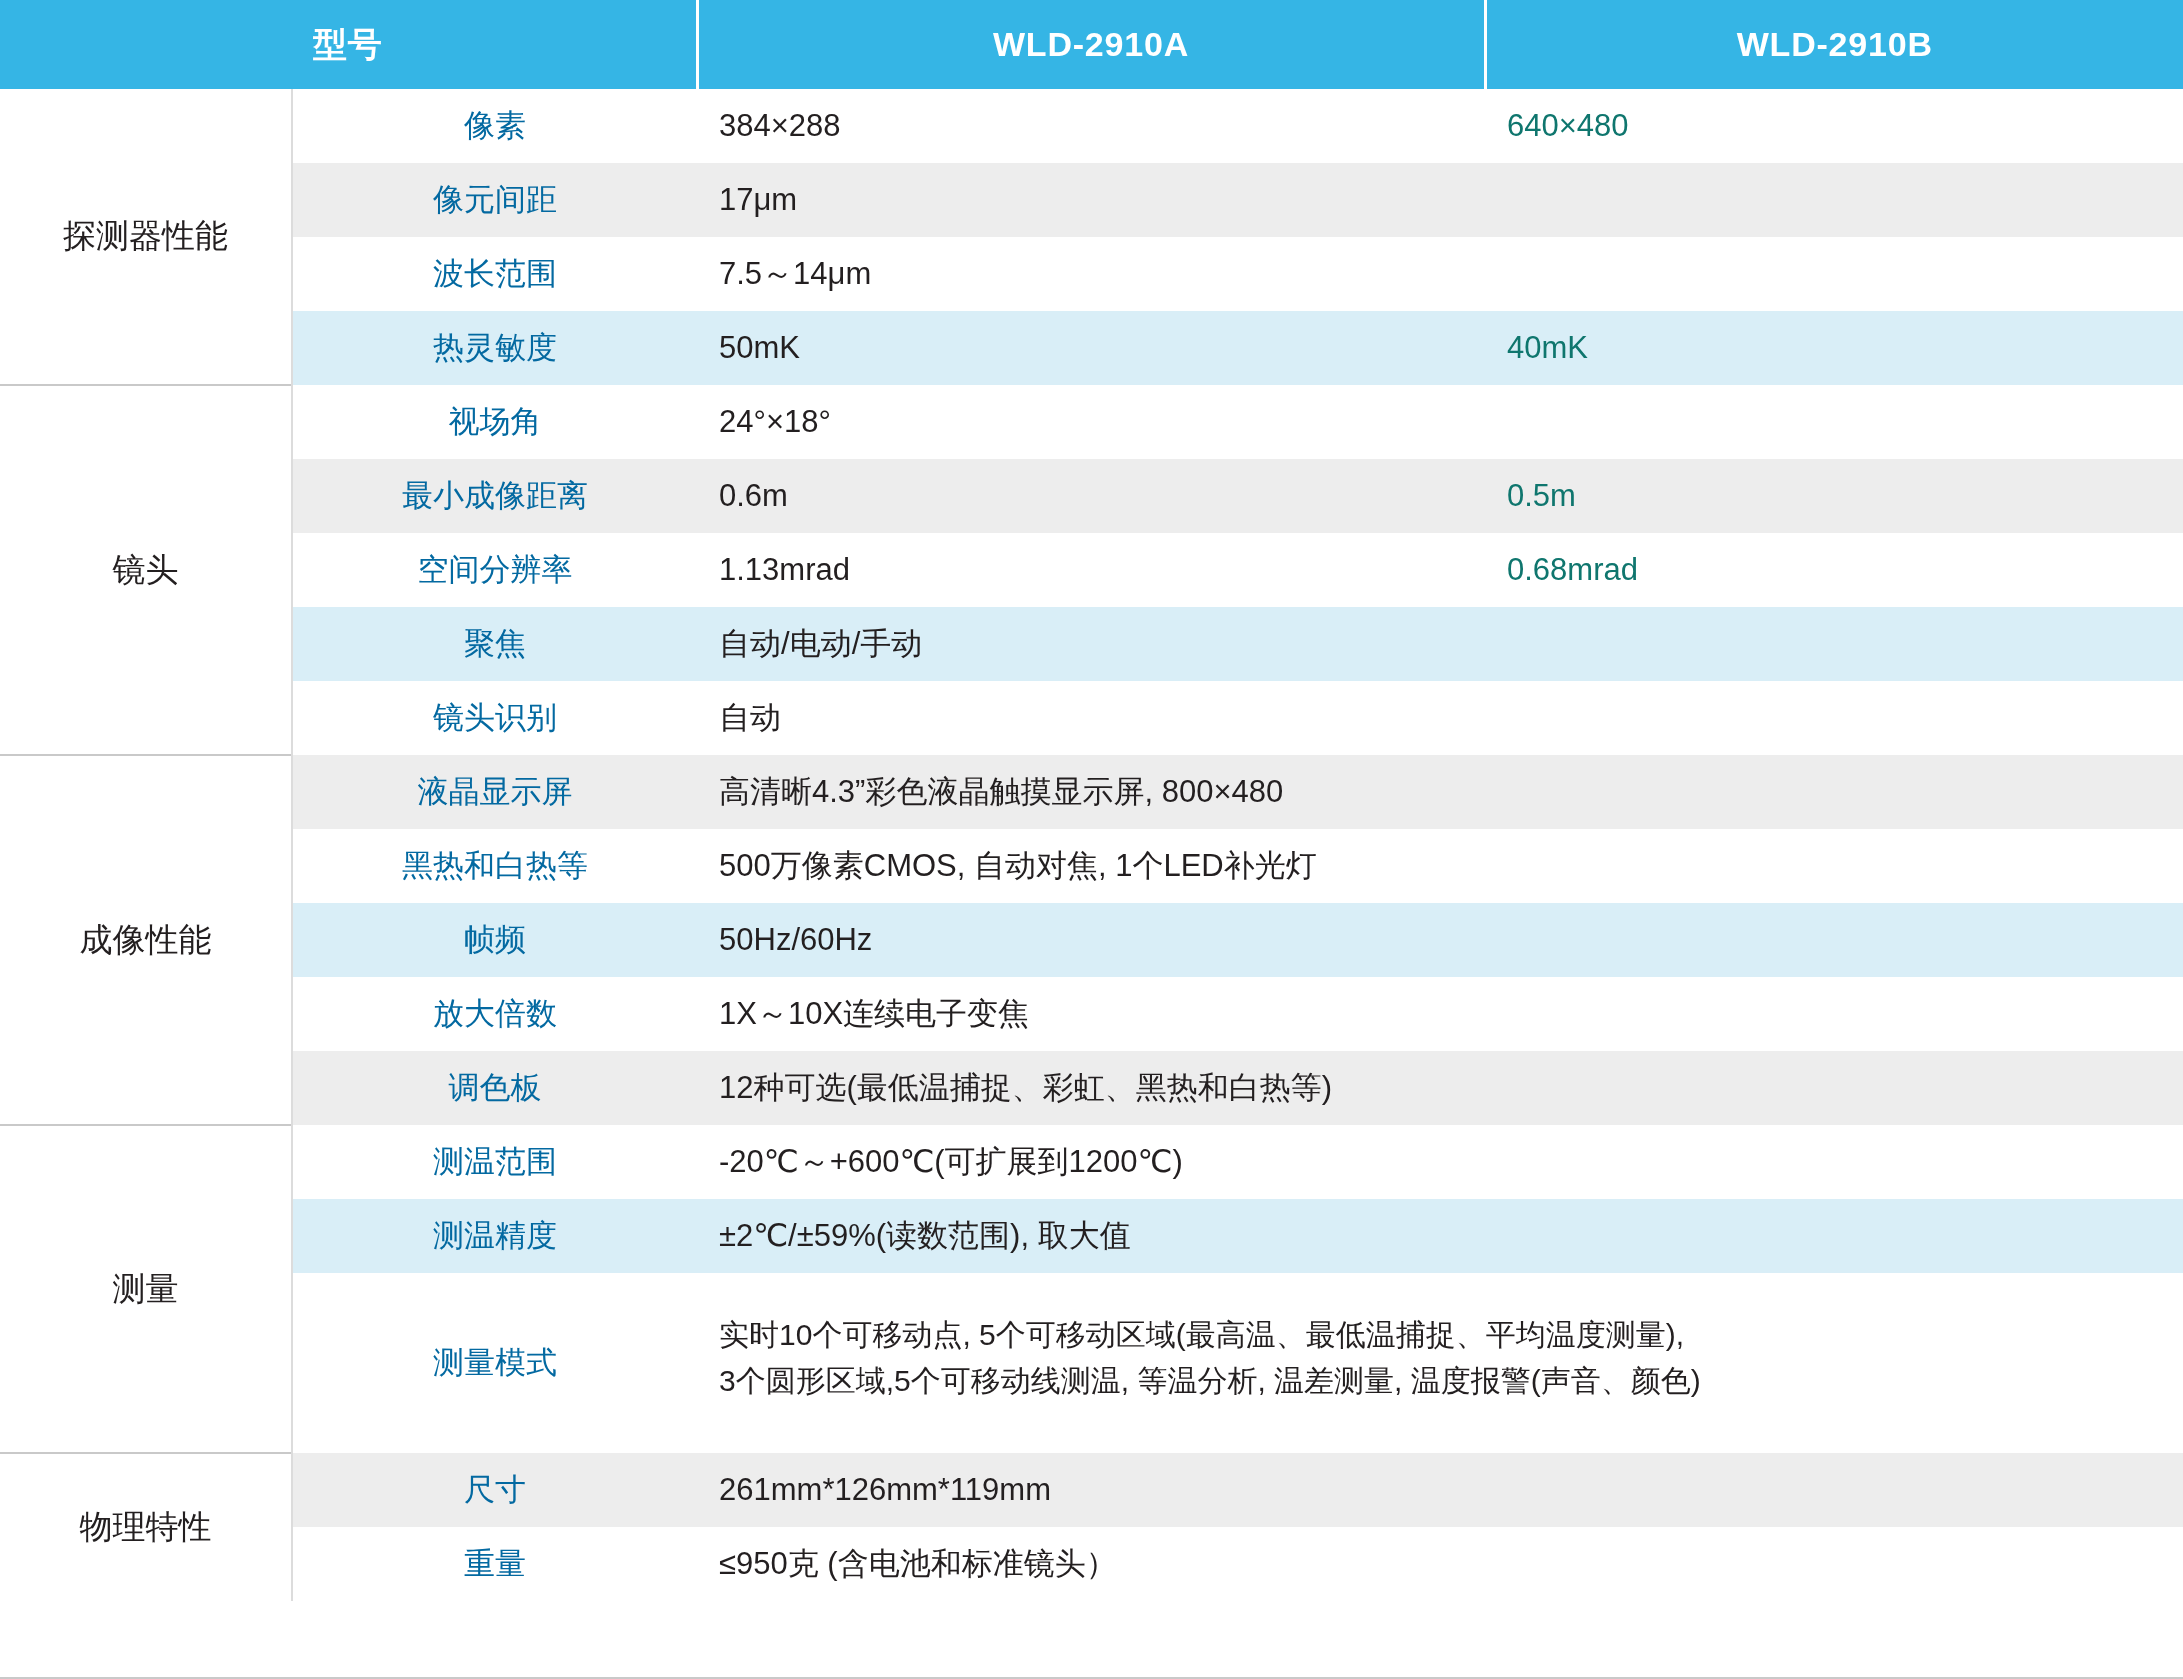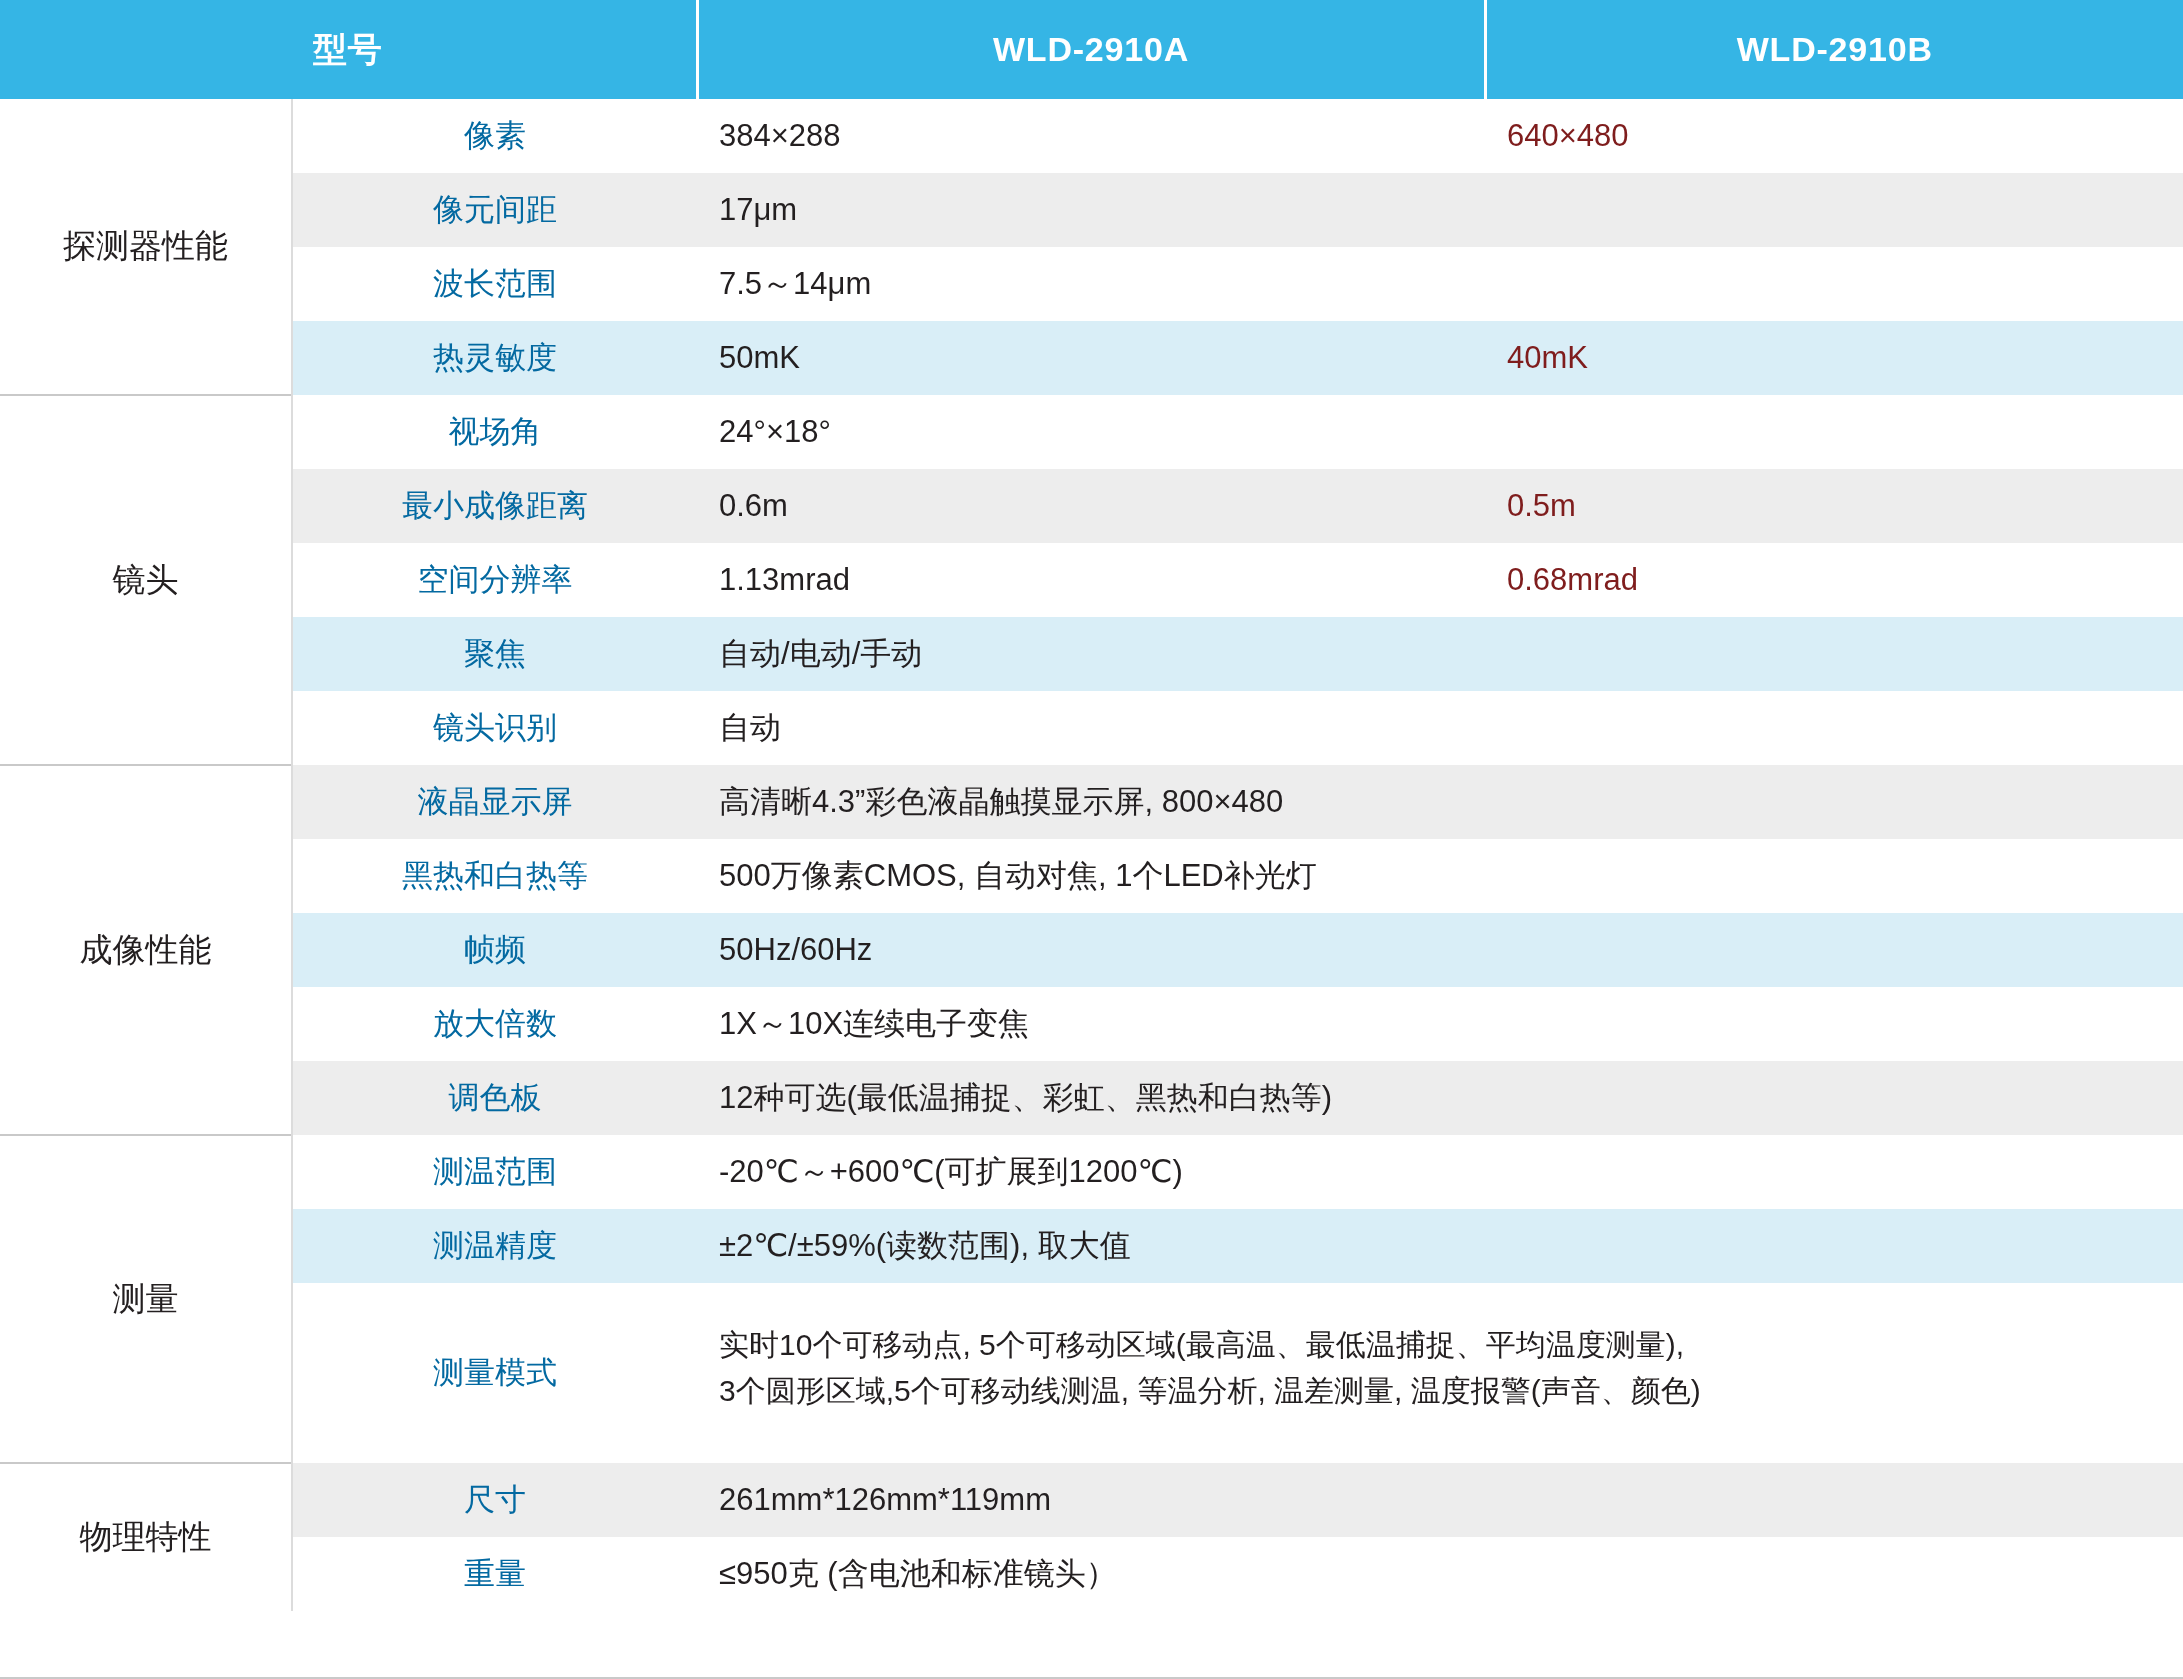--- a/index.html
+++ b/index.html
@@ -30,21 +30,21 @@
   table.spec col.c-a     { width: 788px; }
   table.spec col.c-b     { width: 698px; }
 
   
   thead th {
     background: #35b5e5;
     color: #ffffff;
     font-size: 34px;
     font-weight: bold;
     letter-spacing: 0.8px;
-    height: 99px;
+    height: 89px;
     text-align: center;
     vertical-align: middle;
     border: 0;
     padding: 0;
   }
   thead th.h-model {
     border-right: 3.1px solid #ffffff;
   }
   thead th.h-a {
     border-right: 3.1px solid #ffffff;
@@ -73,21 +73,21 @@
     color: #0369a1;
     font-size: 31px;
   }
   td.val {
     padding-left: 22px;
     color: #231f20;
     font-size: 31px;
   }
   td.val-b {
     padding-left: 22px;
-    color: #7f1d1d;
+    color: #0f766e;
     font-size: 31px;
   }
 
   
   tr.shade-grey td.param,
   tr.shade-grey td.val,
   tr.shade-grey td.val-b { background: #ededed; }
   tr.shade-blue td.param,
   tr.shade-blue td.val,
   tr.shade-blue td.val-b { background: #d9eef7; }

